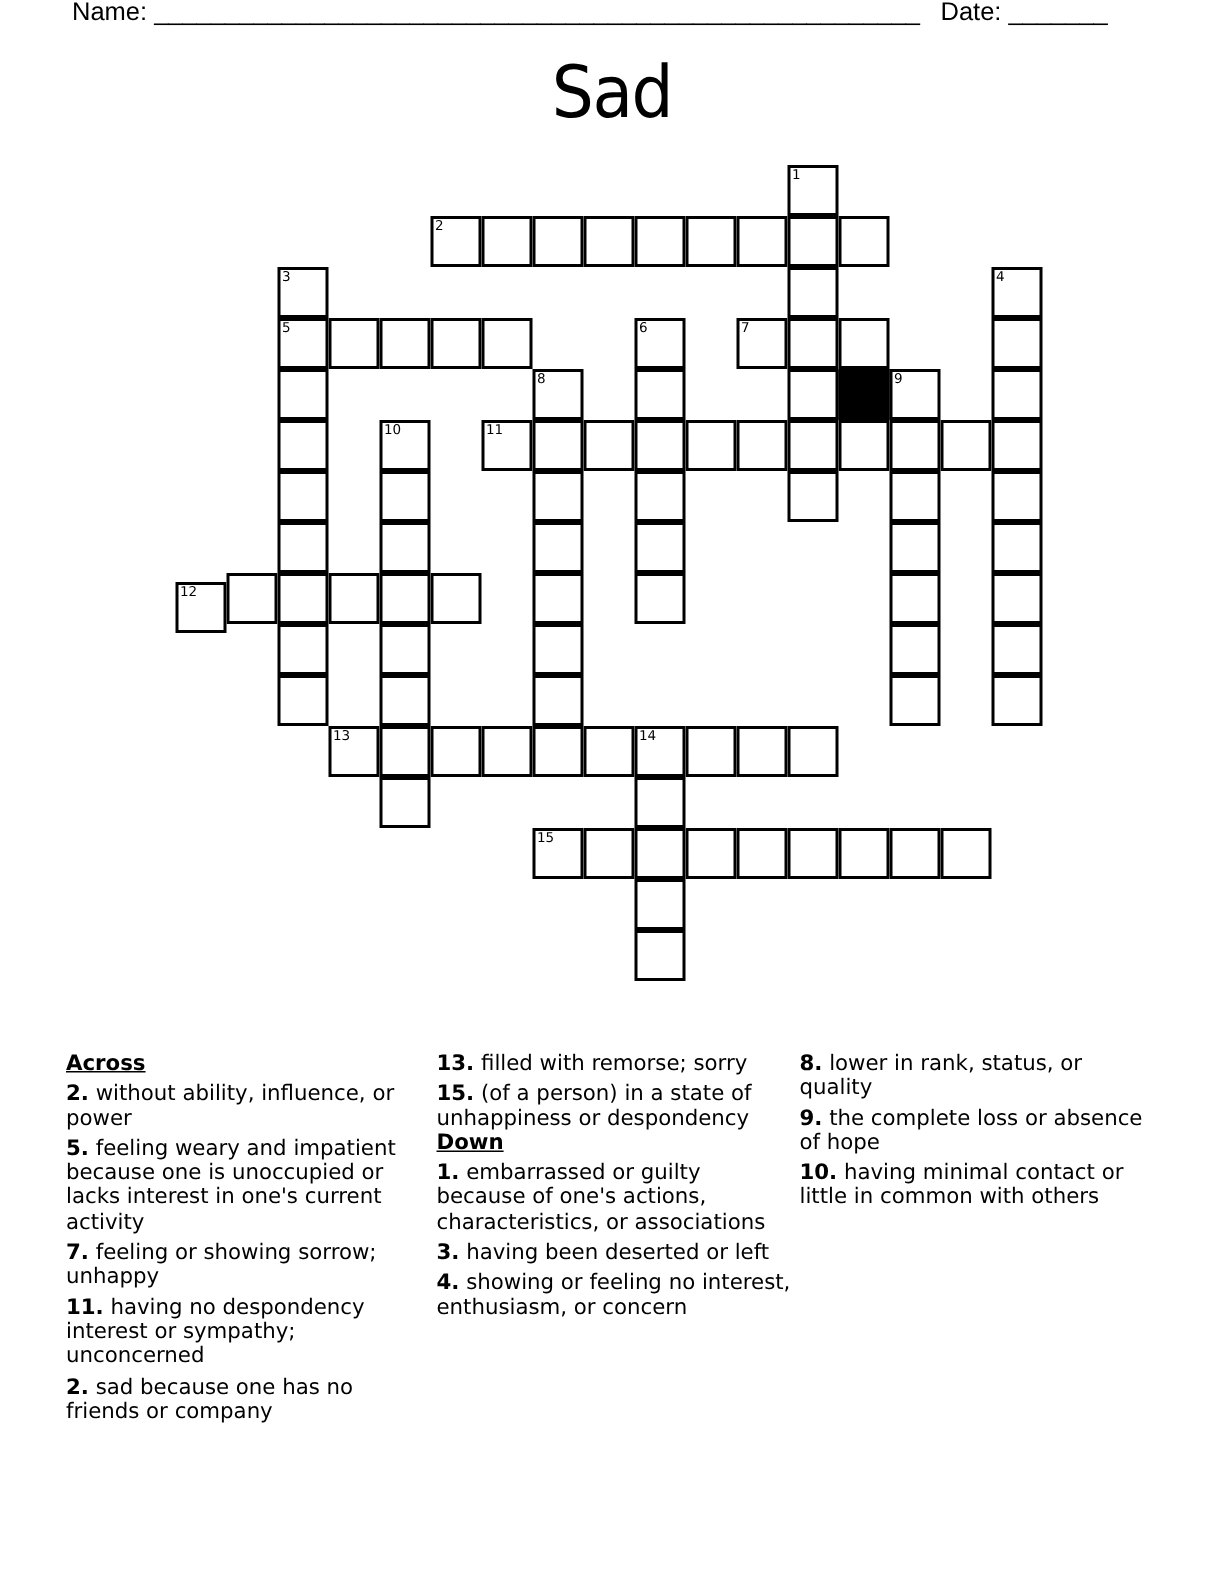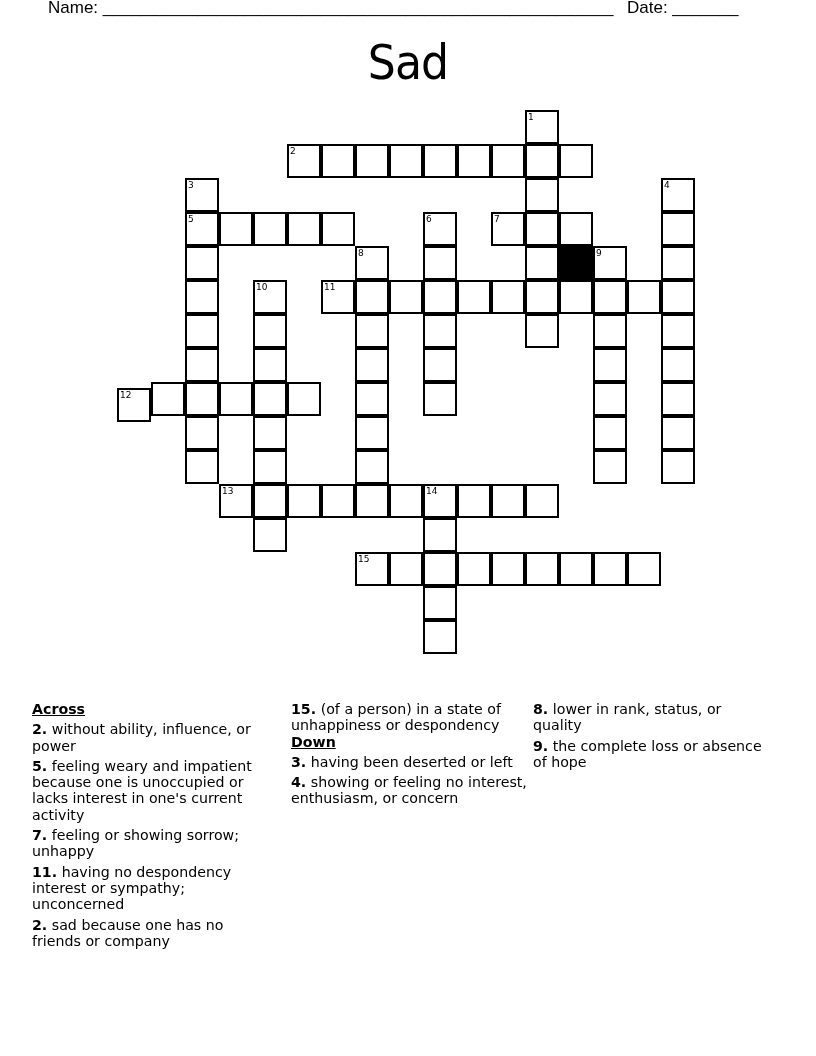--- a/index.html
+++ b/index.html
@@ -22,21 +22,21 @@
   }
   .cell.block { background: #000; }
   .cell .num {
     position: absolute; top: 0px; left: 1px;
     font-family: "DejaVu Sans", sans-serif; font-size: 9px; line-height: 11px;
   }
   .clues {
     position: absolute; top: 701px; font-family: "DejaVu Sans", sans-serif;
     font-size: 14.2px; line-height: 16.3px;
   }
-  .col1 { left: 32px; width: 236px; }
+  .col1 { left: 44px; width: 236px; }
   .col2 { left: 291px; width: 236px; }
   .col3 { left: 533px; width: 236px; }
   .clue-heading { font-weight: bold; text-decoration: underline; margin-bottom: 4px; display: block; }
   .clue { margin-bottom: 4px; }
   .clue b { font-weight: bold; }
 </style>
 </head>
 <body>
 
 <div class="header-line">
@@ -181,22 +181,25 @@
 <div class="clues col1">
   <span class="clue-heading">Across</span>
   <div class="clue"><b>2.</b> <span>without ability, influence, or power</span></div>
   <div class="clue"><b>5.</b> <span>feeling weary and impatient because one is unoccupied or lacks interest in one's current activity</span></div>
   <div class="clue"><b>7.</b> <span>feeling or showing sorrow; unhappy</span></div>
   <div class="clue"><b>11.</b> <span>having no despondency interest or sympathy; unconcerned</span></div>
   <div class="clue"><b>2.</b> <span>sad because one has no friends or company</span></div>
 </div>
 
 <div class="clues col2">
+  <div class="clue"><b>13.</b> <span>filled with remorse; sorry</span></div>
   <div class="clue" style="margin-bottom:0"><b>15.</b> <span>(of a person) in a state of unhappiness or despondency</span></div>
   <span class="clue-heading">Down</span>
+  <div class="clue"><b>1.</b> <span>embarrassed or guilty because of one's actions, characteristics, or associations</span></div>
   <div class="clue"><b>3.</b> <span>having been deserted or left</span></div>
   <div class="clue"><b>4.</b> <span>showing or feeling no interest, enthusiasm, or concern</span></div>
 </div>
 
 <div class="clues col3">
   <div class="clue"><b>8.</b> <span>lower in rank, status, or quality</span></div>
   <div class="clue"><b>9.</b> <span>the complete loss or absence of hope</span></div>
+  <div class="clue"><b>10.</b> <span>having minimal contact or little in common with others</span></div>
 </div>
 
 </body></html>

